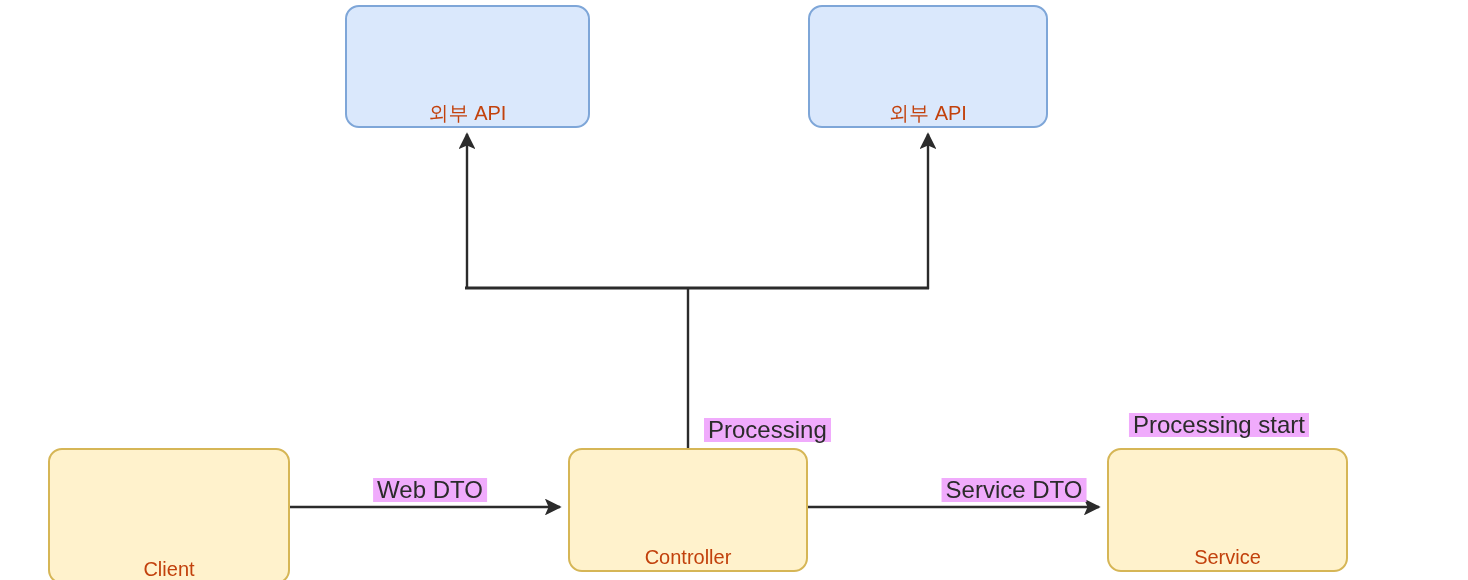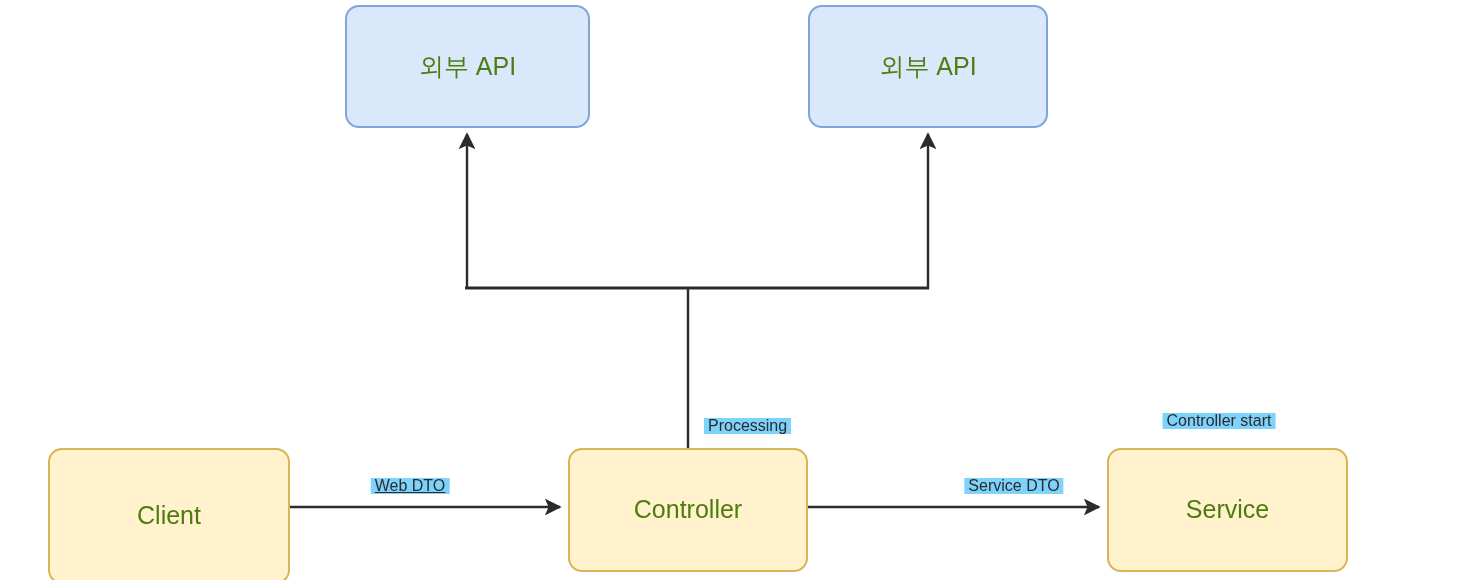--- a/index.html
+++ b/index.html
@@ -24,48 +24,48 @@
     left: 0;
     top: 0;
     width: 1468px;
     height: 580px;
     pointer-events: none;
   }
   .node {
     position: absolute;
     box-sizing: border-box;
     display: flex;
-    align-items: center;
+    align-items: flex-end;
     justify-content: center;
     border-radius: 14px;
     border-width: 2px;
     border-style: solid;
-    font-size: 25px;
-    color: #4d7c0f;
+    font-size: 20px;
+    color: #c2410c;
     text-align: center;
     line-height: 1.25;
   }
   .node.blue {
     background: #dae8fc;
     border-color: #7ea6d8;
   }
   .node.yellow {
     background: #fff2cc;
     border-color: #d6b656;
   }
   .node-label {
     display: block;
     pointer-events: none;
   }
   .edge-label {
     position: absolute;
-    font-size: 16px;
+    font-size: 24px;
     color: #2b2b2b;
     white-space: nowrap;
-    background: #7dd3fc;
+    background: #f0abfc;
     padding: 0 4px;
     line-height: 1;
   }
   .edge-label.center {
     transform: translateX(-50%);
   }
 </style>
 </head>
 <body>
 
@@ -104,21 +104,21 @@
   </div>
 
   <div class="node yellow" style="left:568px; top:448px; width:240px; height:124px;">
     <span class="node-label">Controller</span>
   </div>
 
   <div class="node yellow" style="left:1107px; top:448px; width:241px; height:124px;">
     <span class="node-label">Service</span>
   </div>
 
-  <div class="edge-label center" style="left:410px; top:478px;text-decoration:underline;">Web DTO</div>
+  <div class="edge-label center" style="left:430px; top:478px;">Web DTO</div>
 
   <div class="edge-label center" style="left:968px; top:478px;margin-left:46px;">Service DTO</div>
 
   <div class="edge-label" style="left:704px; top:418px;">Processing</div>
 
-  <div class="edge-label center" style="left:1219px; top:413px;">Controller start</div>
+  <div class="edge-label center" style="left:1219px; top:413px;">Processing start</div>
 
 </div>
 
 </body></html>

